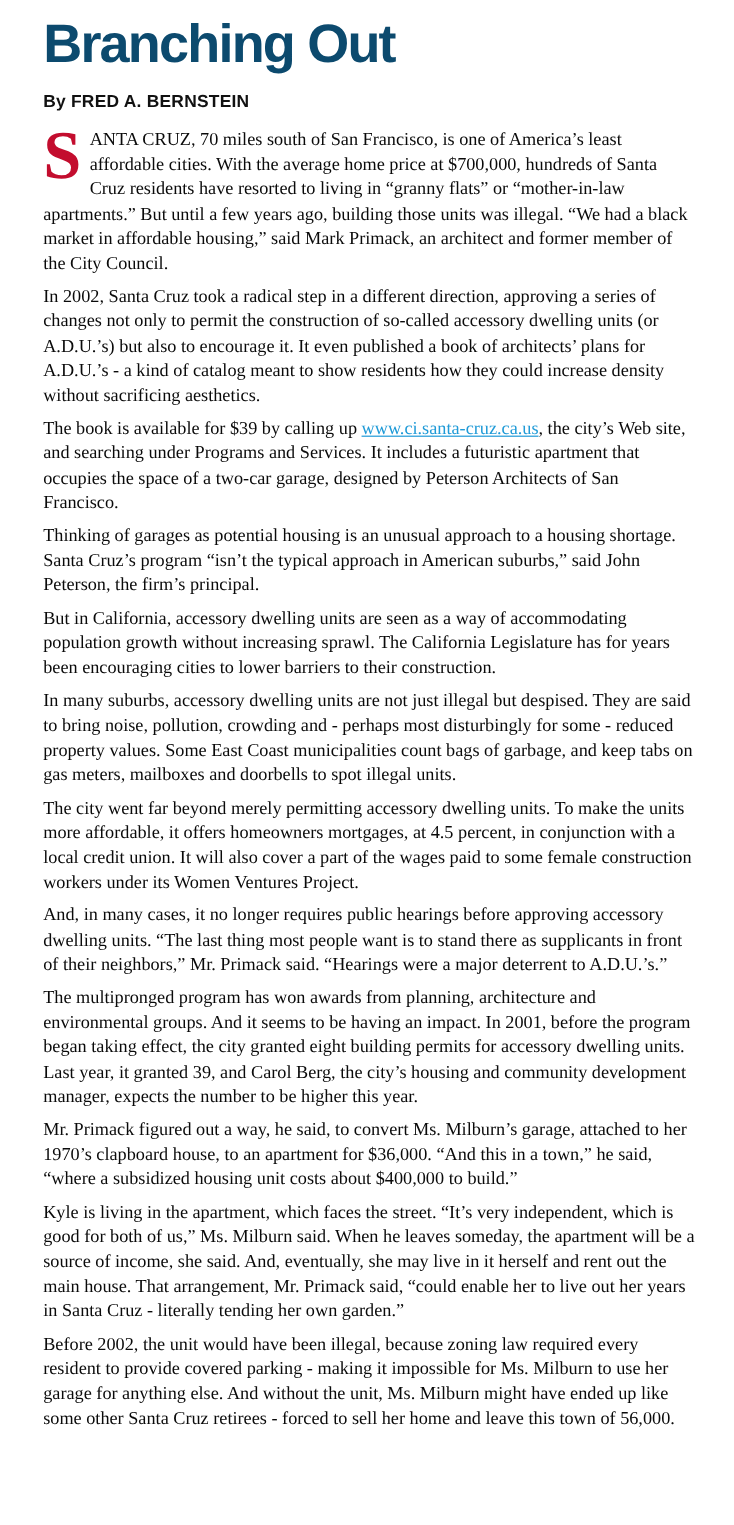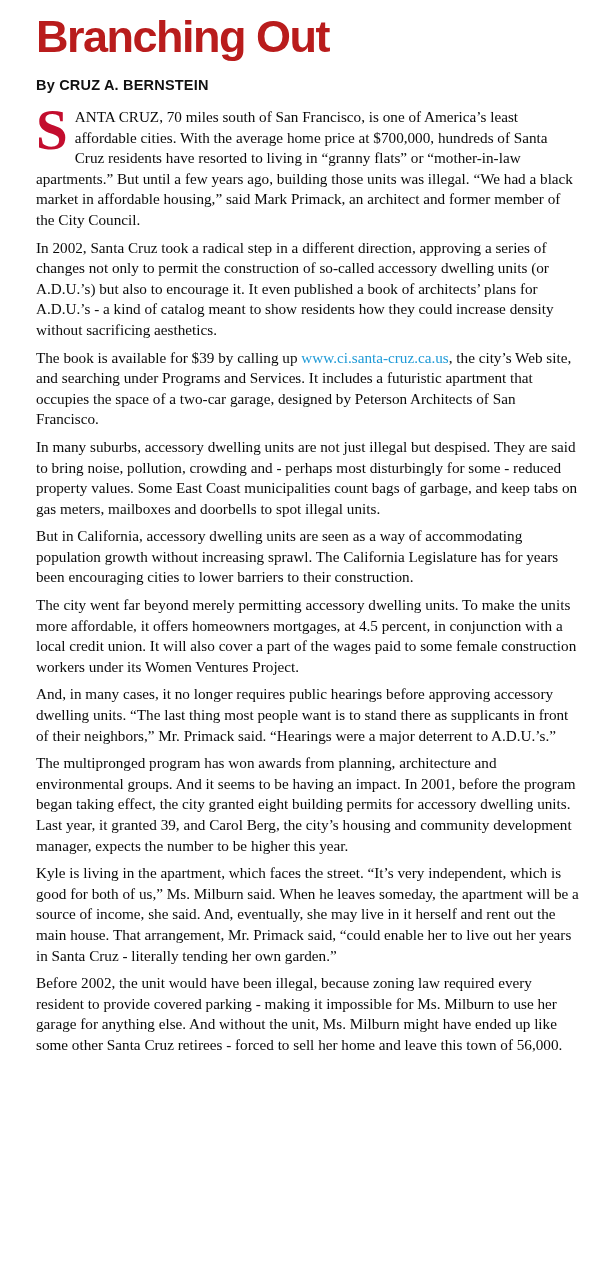--- a/index.html
+++ b/index.html
@@ -25,21 +25,21 @@
     margin-top: 5px;
     color: #111111;
   }
   .title {
     font-family: "Liberation Sans", sans-serif;
     font-weight: bold;
     font-size: 45px;
     line-height: 47px;
     letter-spacing: -1.5px;
     margin: 7px 0 0 0;
-    color: #b91c1c;
+    color: #0c4a6e;
   }
   .byline {
     font-family: "Liberation Sans", sans-serif;
     font-weight: bold;
     font-size: 14.5px;
     line-height: 17px;
     margin-top: 17px;
     letter-spacing: 0.2px;
     color: #111111;
   }
@@ -56,53 +56,56 @@
     float: left;
     font-family: "Liberation Serif", serif;
     font-weight: bold;
     font-size: 57px;
     line-height: 41px;
     margin: 2px 7px 0 0;
     color: #c30d2e;
   }
   .weblink {
     color: #1f9ad7;
+    text-decoration: underline;
     cursor: pointer;
   }
 </style>
 </head>
 <body>
 
 <div class="page">
 
 
   <h1 class="title">Branching Out</h1>
 
-  <div class="byline">By CRUZ A. BERNSTEIN</div>
+  <div class="byline">By FRED A. BERNSTEIN</div>
 
   <div class="article-body">
 
     <p><span class="dropcap">S</span><span>ANTA CRUZ, 70 miles south of San Francisco, is one of America’s least affordable cities. With the average home price at $700,000, hundreds of Santa Cruz residents have resorted to living in “granny flats” or “mother-in-law apartments.” But until a few years ago, building those units was illegal. “We had a black market in affordable housing,” said Mark Primack, an architect and former member of the City Council.</span></p>
 
     <p><span>In 2002, Santa Cruz took a radical step in a different direction, approving a series of changes not only to permit the construction of so-called accessory dwelling units (or A.D.U.’s) but also to encourage it. It even published a book of architects’ plans for A.D.U.’s - a kind of catalog meant to show residents how they could increase density without sacrificing aesthetics.</span></p>
 
     <p><span>The book is available for $39 by calling up </span><a class="weblink">www.ci.santa-cruz.ca.us</a><span>, the city’s Web site, and searching under Programs and Services. It includes a futuristic apartment that occupies the space of a two-car garage, designed by Peterson Architects of San Francisco.</span></p>
 
+    <p><span>Thinking of garages as potential housing is an unusual approach to a housing shortage. Santa Cruz’s program “isn’t the typical approach in American suburbs,” said John Peterson, the firm’s principal.</span></p>
+
+    <p><span>But in California, accessory dwelling units are seen as a way of accommodating population growth without increasing sprawl. The California Legislature has for years been encouraging cities to lower barriers to their construction.</span></p>
 
     <p><span>In many suburbs, accessory dwelling units are not just illegal but despised. They are said to bring noise, pollution, crowding and - perhaps most disturbingly for some - reduced property values. Some East Coast municipalities count bags of garbage, and keep tabs on gas meters, mailboxes and doorbells to spot illegal units.</span></p>
-
-    <p><span>But in California, accessory dwelling units are seen as a way of accommodating population growth without increasing sprawl. The California Legislature has for years been encouraging cities to lower barriers to their construction.</span></p>
 
 
     <p><span>The city went far beyond merely permitting accessory dwelling units. To make the units more affordable, it offers homeowners mortgages, at 4.5 percent, in conjunction with a local credit union. It will also cover a part of the wages paid to some female construction workers under its Women Ventures Project.</span></p>
 
     <p><span>And, in many cases, it no longer requires public hearings before approving accessory dwelling units. “The last thing most people want is to stand there as supplicants in front of their neighbors,” Mr. Primack said. “Hearings were a major deterrent to A.D.U.’s.”</span></p>
 
     <p><span>The multipronged program has won awards from planning, architecture and environmental groups. And it seems to be having an impact. In 2001, before the program began taking effect, the city granted eight building permits for accessory dwelling units. Last year, it granted 39, and Carol Berg, the city’s housing and community development manager, expects the number to be higher this year.</span></p>
 
 
+    <p><span>Mr. Primack figured out a way, he said, to convert Ms. Milburn’s garage, attached to her 1970’s clapboard house, to an apartment for $36,000. “And this in a town,” he said, “where a subsidized housing unit costs about $400,000 to build.”</span></p>
 
     <p><span>Kyle is living in the apartment, which faces the street. “It’s very independent, which is good for both of us,” Ms. Milburn said. When he leaves someday, the apartment will be a source of income, she said. And, eventually, she may live in it herself and rent out the main house. That arrangement, Mr. Primack said, “could enable her to live out her years in Santa Cruz - literally tending her own garden.”</span></p>
 
     <p><span>Before 2002, the unit would have been illegal, because zoning law required every resident to provide covered parking - making it impossible for Ms. Milburn to use her garage for anything else. And without the unit, Ms. Milburn might have ended up like some other Santa Cruz retirees - forced to sell her home and leave this town of 56,000.</span></p>
 
   </div>
 </div>
 
 </body></html>

